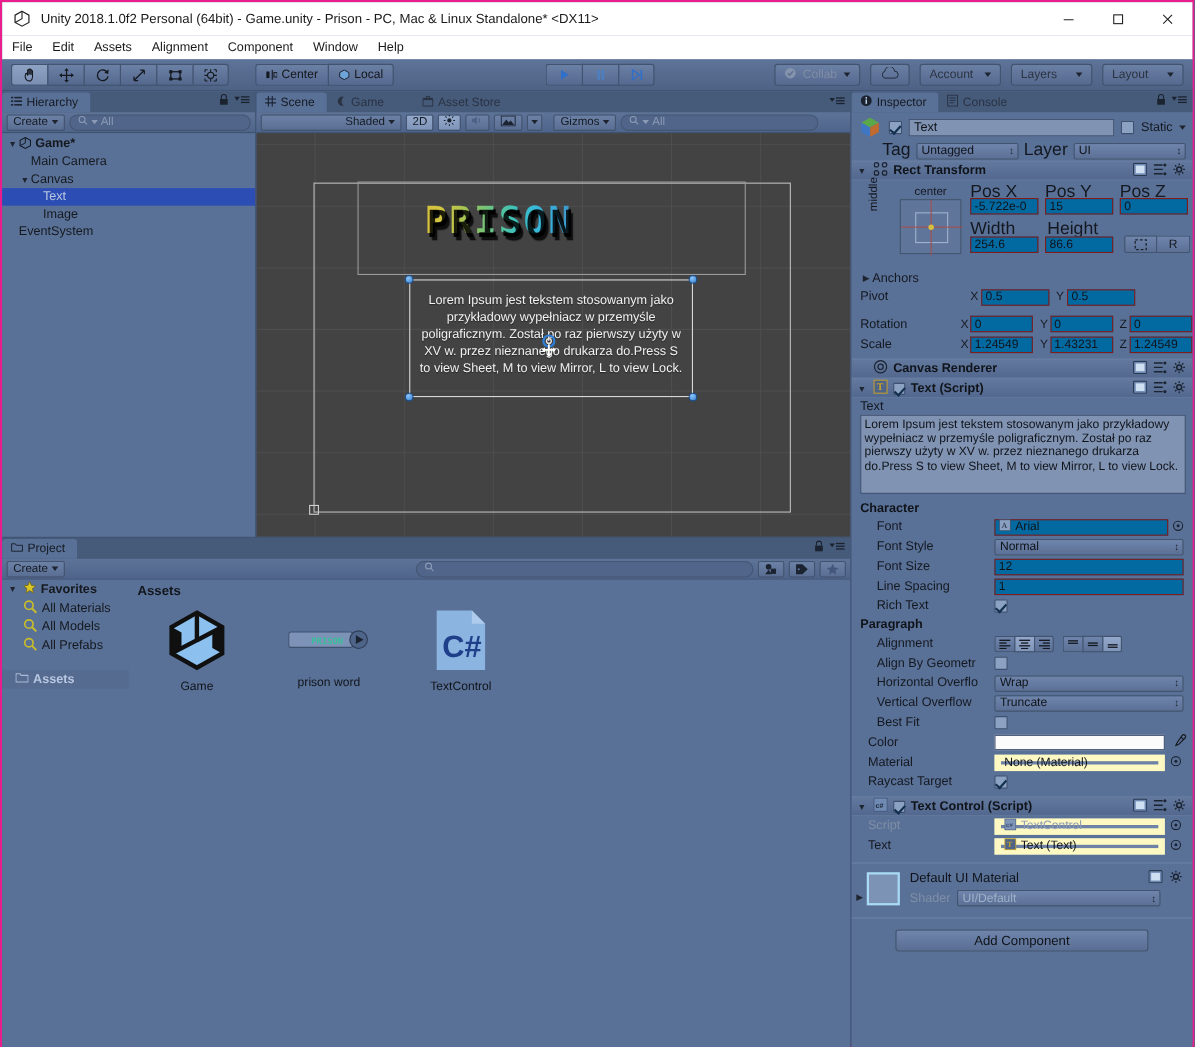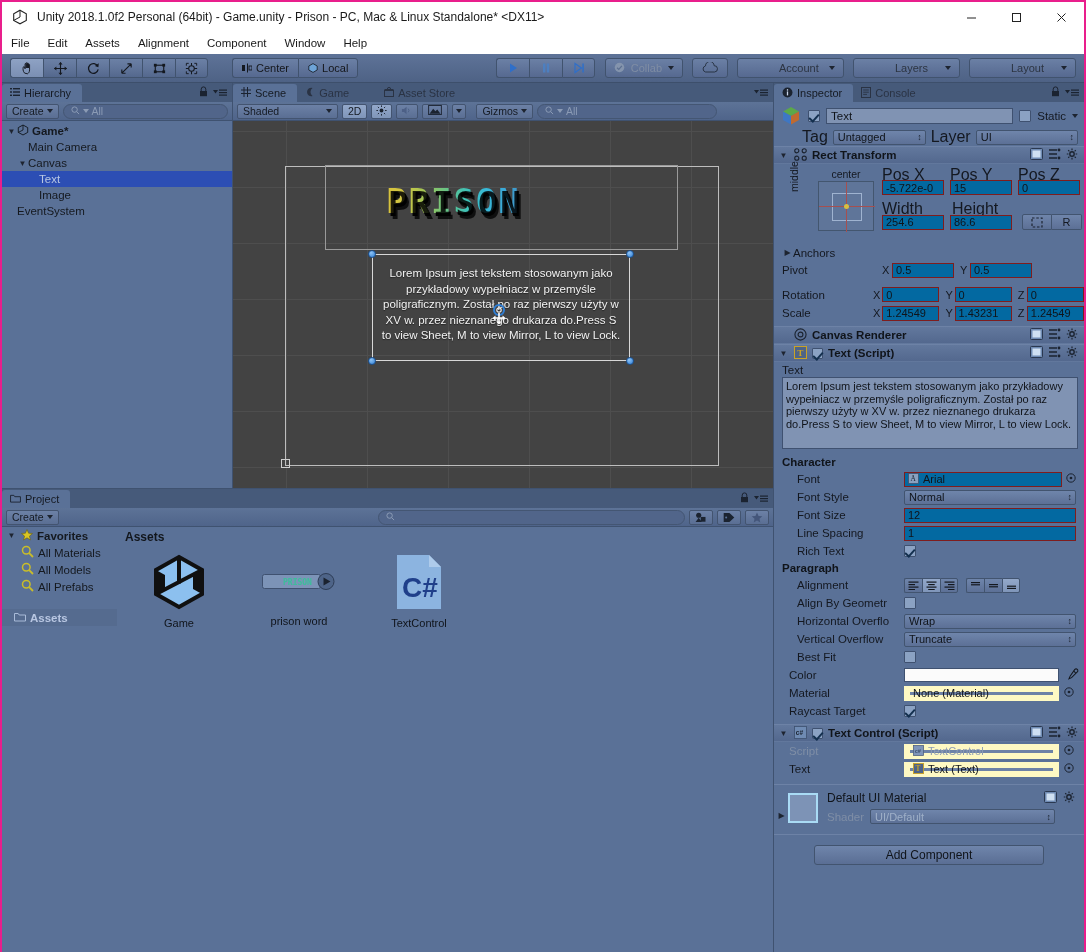--- a/index.html
+++ b/index.html
@@ -54,21 +54,21 @@
   .playbtn { width:33px; height:20px; background:linear-gradient(#6b80a5,#566990);
              border:1px solid #41536e; border-right:none;
              display:flex; align-items:center; justify-content:center; }
   .playbtn:first-child { border-radius:3px 0 0 3px; }
   .playbtn:last-child { border-radius:0 3px 3px 0; border-right:1px solid #41536e; }
   .right-group { position:absolute; right:8px; display:flex; align-items:center; gap:9px; }
   .rbtn { height:20px; padding:0 8px; background:linear-gradient(#6b80a5,#566990);
           border:1px solid #41536e; border-radius:3px;
           display:flex; align-items:center; gap:6px; font-size:11px; color:#2c3442; }
   .rbtn.dim { color:#7f8da4; }
-  .rbtn .cap { min-width:44px;margin-left:33px; }
+  .rbtn .cap { min-width:44px; }
   .caret { width:0;height:0;border-left:3px solid transparent;border-right:3px solid transparent;
            border-top:4px solid #1d2430; }
 
   
   .panel { position:absolute; background:#5a7197; }
   .panel-tabrow { height:19px; background:#465a7a; display:flex; align-items:flex-end;
                   position:relative; }
   .ptab { height:18px; padding:0 11px 0 8px; display:flex; align-items:center; gap:4px;
           font-size:11px; color:#151a22; background:transparent; }
   .ptab.active { background:#5a7197; border-radius:3px 3px 0 0; }
@@ -448,21 +448,21 @@
           <svg width="14" height="9" viewBox="0 0 14 9">
               <path d="M0 2 L5 2 L2.5 5.5 Z" fill="#1b2330"></path>
               <rect x="6" y="1.5" width="8" height="1.2" fill="#1b2330"></rect>
               <rect x="6" y="4" width="8" height="1.2" fill="#1b2330"></rect>
               <rect x="6" y="6.5" width="8" height="1.2" fill="#1b2330"></rect>
             </svg>
         </span>
       </div>
     </div>
     <div class="subbar">
-      <div class="sb-btn" style="width:101px; justify-content:space-between">
+      <div class="sb-btn" style="width:128px; justify-content:flex-end">
         <span>Shaded</span>
         <i class="caret"></i>
       </div>
       <div class="sb-btn" style="background:linear-gradient(#93a8ca,#7f95b9)">
         <span>2D</span>
       </div>
       <div class="sb-btn" style="background:linear-gradient(#93a8ca,#7f95b9); padding:0 4px">
         <span>
           <svg width="11" height="11" viewBox="0 0 12 12">
               <circle cx="6" cy="6" r="2.1" fill="#1b2330"></circle>

